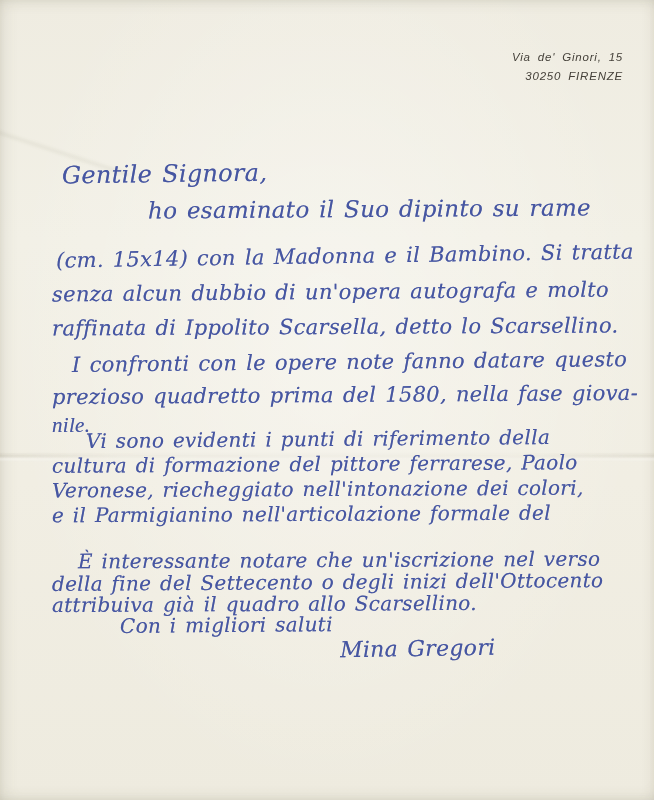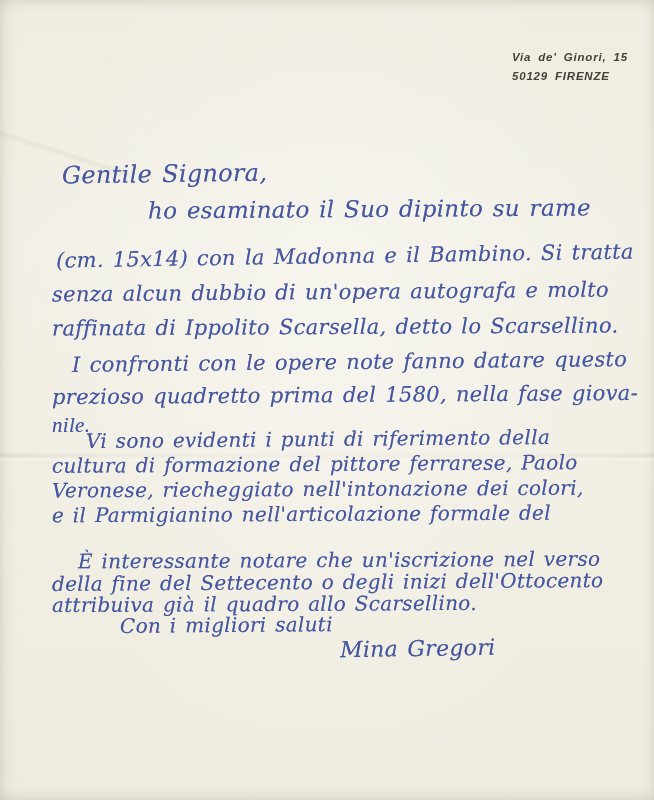--- a/index.html
+++ b/index.html
@@ -50,26 +50,27 @@
     filter: blur(1.5px);
   }
   
   .letterhead {
     position: absolute;
     left: 512px;
     top: 48px;
     color: #45413a;
     font-family: "Liberation Sans", sans-serif;
     font-style: italic;
-    font-weight: bold;
+    font-weight: normal;
     font-size: 11.5px;
     letter-spacing: 0.8px;
     word-spacing: 3px;
     line-height: 19px;
     white-space: nowrap;
+    text-align: right;
   }
   
   .hand {
     position: absolute;
     color: #4656a2;
     font-family: "DejaVu Serif", serif;
     font-style: italic;
     white-space: nowrap;
     letter-spacing: 0.3px;
     word-spacing: 2px;
@@ -97,21 +98,21 @@
 </head>
 <body>
 
 <div class="paper">
 
   <div class="crease-topleft"></div>
   <div class="fold"></div>
 
   <div class="letterhead">
     <div>Via de' Ginori, 15</div>
-    <div>50129 FIRENZE</div>
+    <div>30250 FIRENZE</div>
   </div>
 
   <div class="hand ln0">Gentile Signora,</div>
   <div class="hand ln1">ho esaminato il Suo dipinto su rame</div>
   <div class="hand ln2">(cm. 15x14) con la Madonna e il Bambino. Si tratta</div>
   <div class="hand ln3">senza alcun dubbio di un'opera autografa e molto</div>
   <div class="hand ln4">raffinata di Ippolito Scarsella, detto lo Scarsellino.</div>
   <div class="hand ln5">I confronti con le opere note fanno datare questo</div>
   <div class="hand ln6">prezioso quadretto prima del 1580, nella fase giova-</div>
   <div class="hand ln7">nile.</div>

